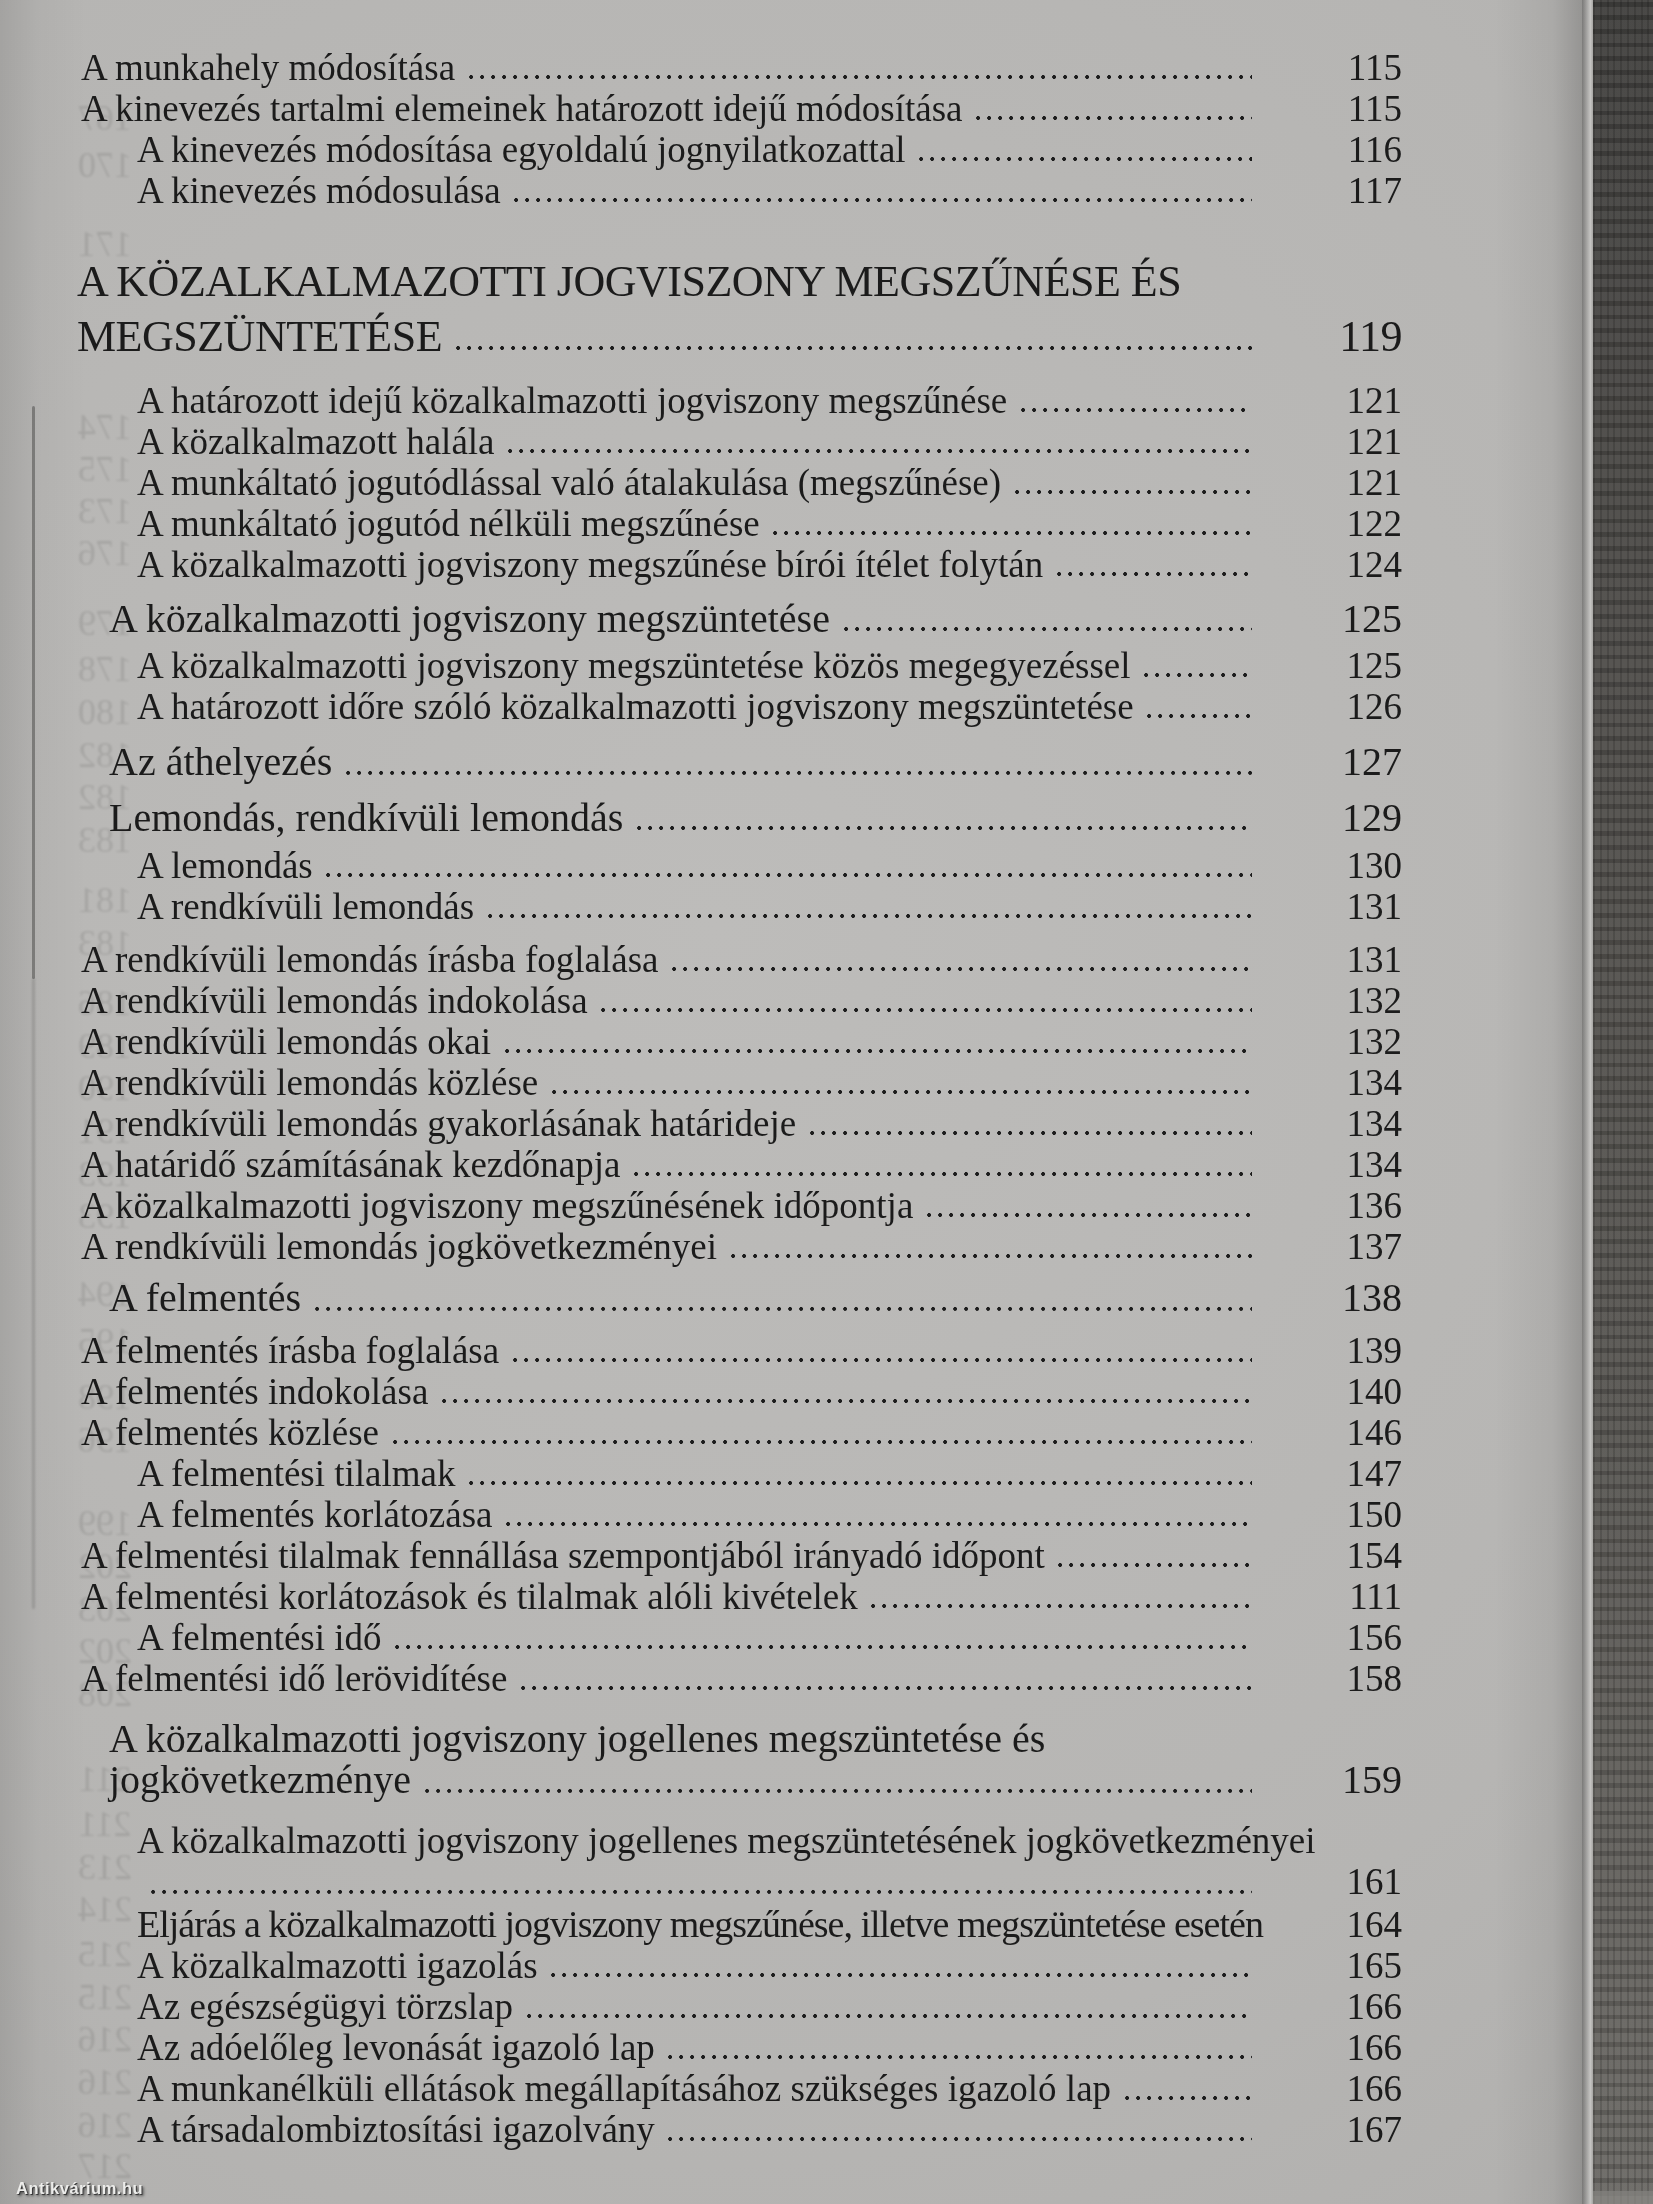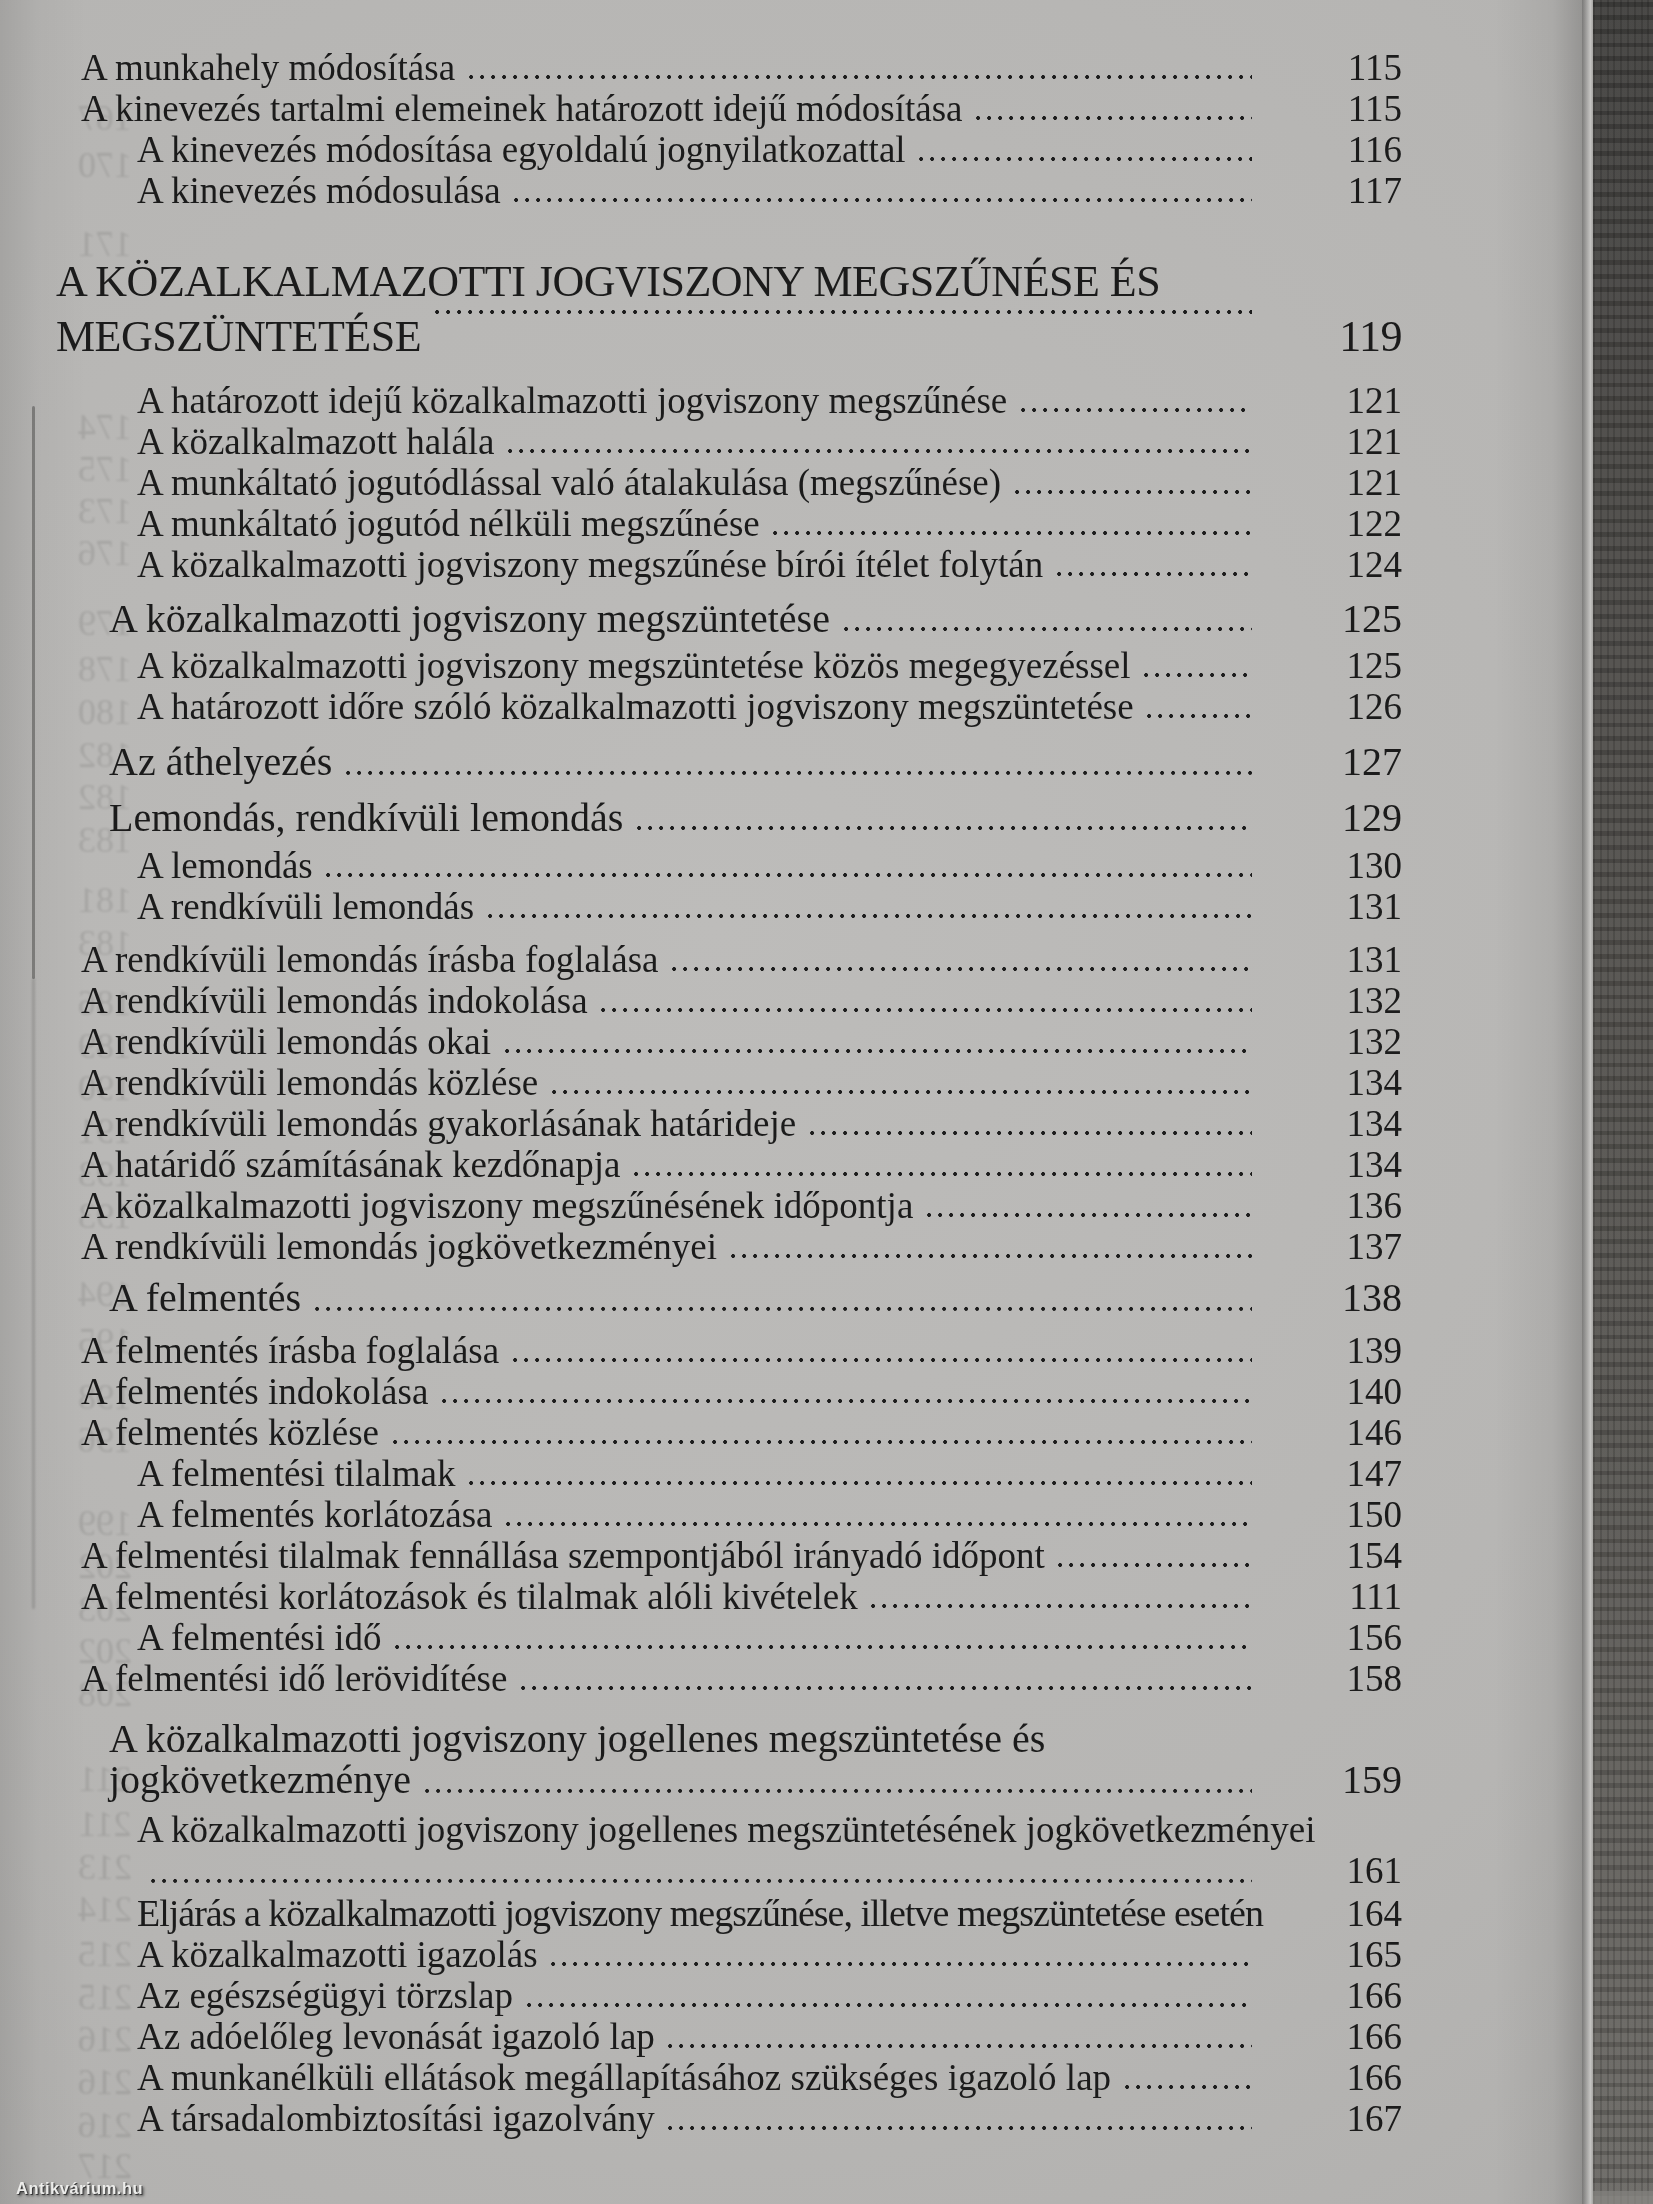--- a/index.html
+++ b/index.html
@@ -48,21 +48,21 @@
     display:flex;align-items:baseline;line-height:41px;font-size:37px;
   }
   .row .label{white-space:nowrap;}
   .leader{
     flex:1 1 auto;min-width:0;height:5.8px;align-self:baseline;
     margin:0 82px 1.9px 13.6px;
     background-image:radial-gradient(circle at 2.1px 2.9px, #1c1c1c 1.6px, rgba(0,0,0,0) 2.2px);
     background-size:11px 5.8px;background-repeat:repeat-x;background-position:left bottom;
   }
   .page-num{flex:0 0 auto;width:68px;text-align:right;}
-  .lvl1{padding-left:56px;align-items:center;}
+  .lvl1{padding-left:77px;}
   .lvl2{padding-left:109px;font-size:40px;}
   .lvl3{padding-left:137px;}
   .lvl4{padding-left:81px;}
   .chapter{font-size:44px;letter-spacing:-0.5px;line-height:55px;}
   .inline-page .leader{background-image:none;margin:0 9.7px 1.9px 9.7px;}
   .inline-page .label{font-size:38px;letter-spacing:-1px;}
   .watermark{
     position:absolute;left:16px;top:2179px;
     font-family:"Liberation Sans","DejaVu Sans",sans-serif;
     font-weight:bold;font-size:16.5px;letter-spacing:0.5px;color:#ececea;
@@ -297,21 +297,21 @@
         <span class="page-num">158</span>
       </div>
       <div class="row lvl2 textline" style="margin-top: 19.4px;">
         <span class="label">A közalkalmazotti jogviszony jogellenes megszüntetése és</span>
       </div>
       <div class="row lvl2">
         <span class="label">jogkövetkezménye</span>
         <div class="leader"></div>
         <span class="page-num">159</span>
       </div>
-      <div class="row lvl3 textline" style="margin-top: 9px;">
+      <div class="row lvl3 textline" style="margin-top: 20px;">
         <span class="label">A közalkalmazotti jogviszony jogellenes megszüntetésének jogkövetkezményei</span>
       </div>
       <div class="row lvl3 dotsline">
         <div class="leader"></div>
         <span class="page-num">161</span>
       </div>
       <div class="row lvl3 inline-page" style="margin-top: 1.9px;">
         <span class="label">Eljárás a közalkalmazotti jogviszony megszűnése, illetve megszüntetése esetén</span>
         <div class="leader"></div>
         <span class="page-num">164</span>

